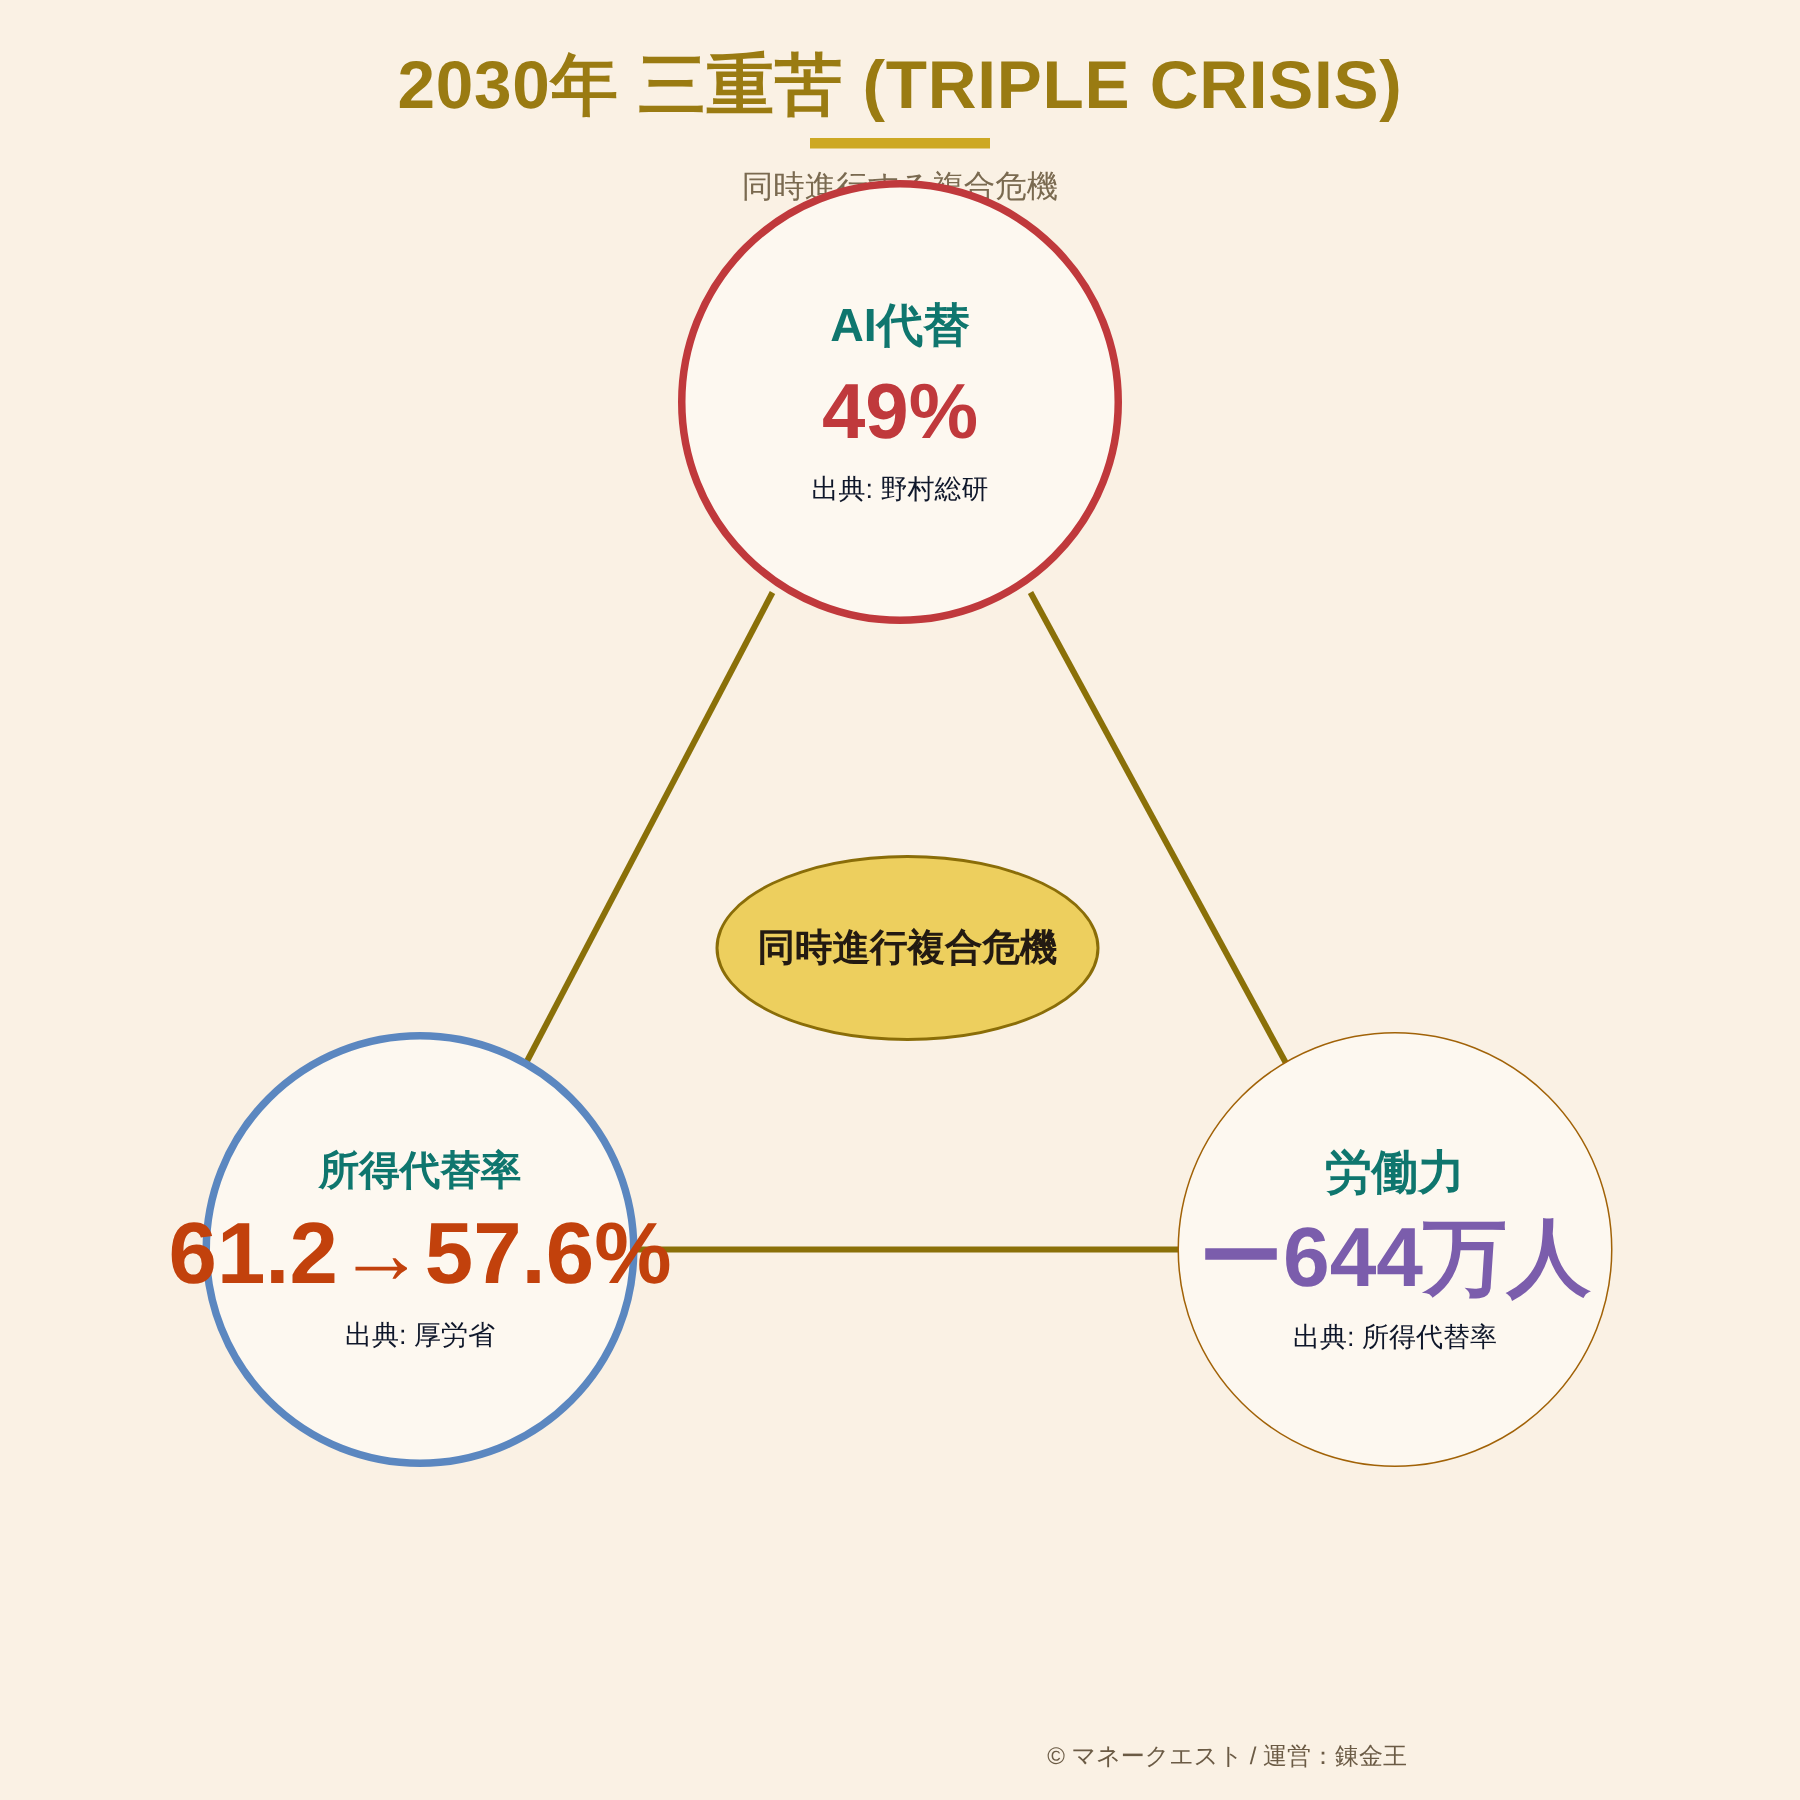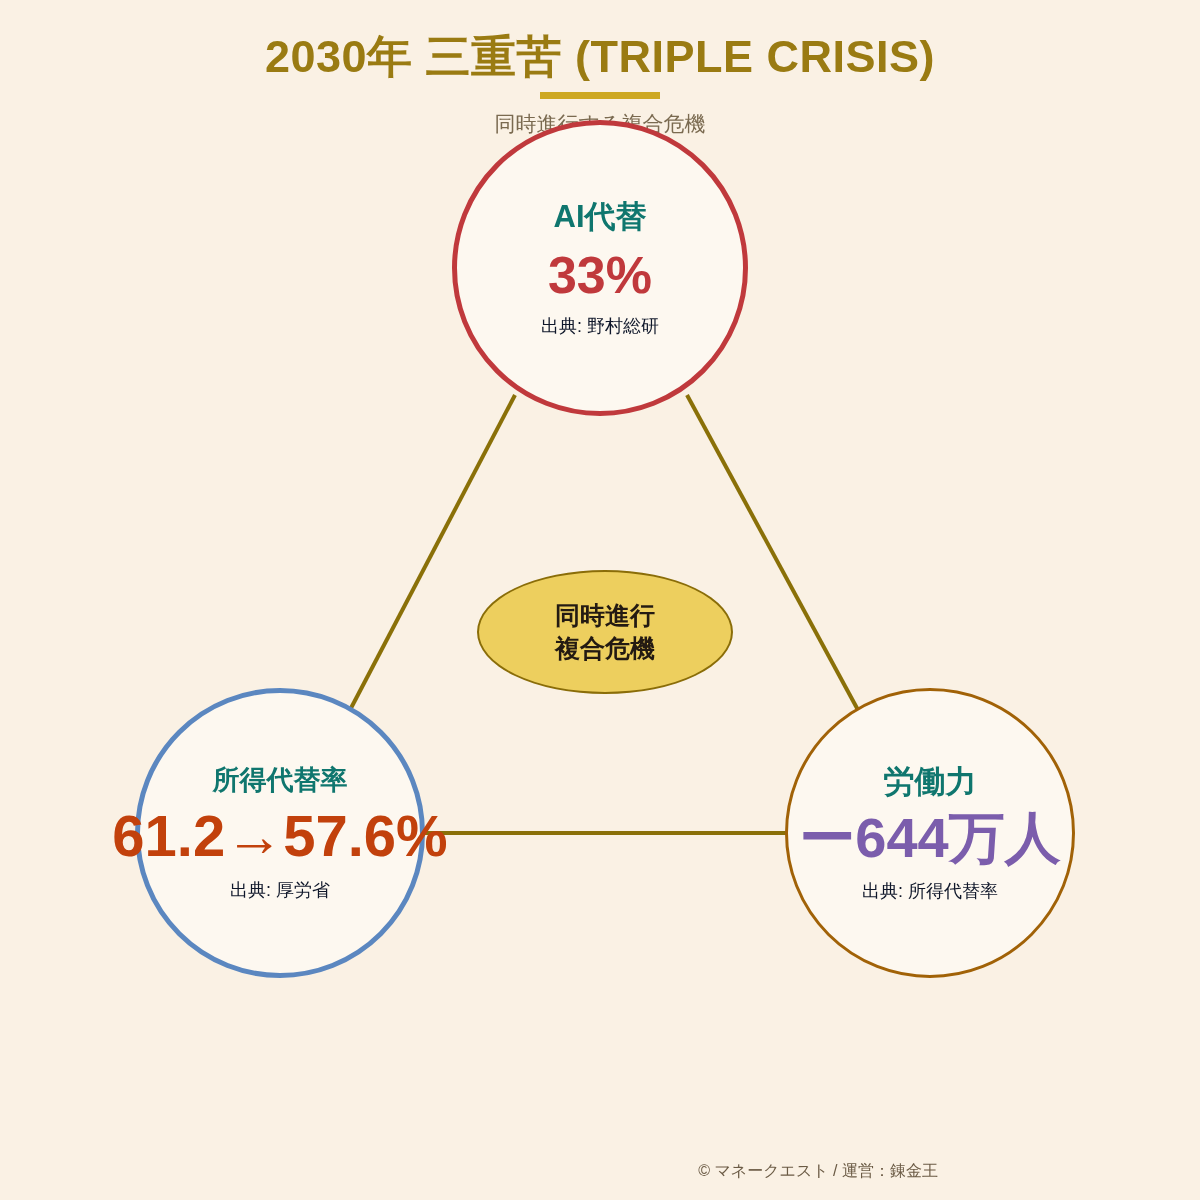--- a/index.html
+++ b/index.html
@@ -123,21 +123,21 @@
     z-index: 4;
   }
   #node-income .node-label { font-size: 27px; }
 
   
   #node-labor {
     left: 785px;
     top: 688px;
     width: 290px;
     height: 290px;
-    border: 3px solid #a16207;
+    border: 1px solid #a16207;
     overflow: visible;
   }
   #node-labor .node-value {
     color: #7B5DAC;
     font-size: 56px;
     margin-top: 10px;
     position: relative;
     z-index: 4;
   }
   #node-labor .node-label { font-size: 31px; }
@@ -147,21 +147,21 @@
     position: absolute;
     left: 477px;
     top: 570px;
     width: 256px;
     height: 124px;
     border-radius: 50%;
     background: #EDCF5E;
     border: 2px solid #8A6D08;
     box-sizing: border-box;
     display: flex;
-    flex-direction: column;
+    flex-direction: row;
     align-items: center;
     justify-content: center;
     z-index: 3;
   }
   #center-badge .badge-line {
     font-size: 25px;
     font-weight: bold;
     color: #231A12;
     line-height: 1.32;
     white-space: nowrap;
@@ -193,21 +193,21 @@
     <line x1="425" y1="833" x2="790" y2="833" stroke="#8A7008" stroke-width="4"></line>
   </svg>
 
   <div id="center-badge">
     <div class="badge-line">同時進行</div>
     <div class="badge-line">複合危機</div>
   </div>
 
   <div class="node" id="node-ai">
     <div class="node-label">AI代替</div>
-    <div class="node-value">33%</div>
+    <div class="node-value">49%</div>
     <div class="node-source">出典: 野村総研</div>
   </div>
 
   <div class="node" id="node-income">
     <div class="node-label">所得代替率</div>
     <div class="node-value">61.2→57.6%</div>
     <div class="node-source">出典: 厚労省</div>
   </div>
 
   <div class="node" id="node-labor">

